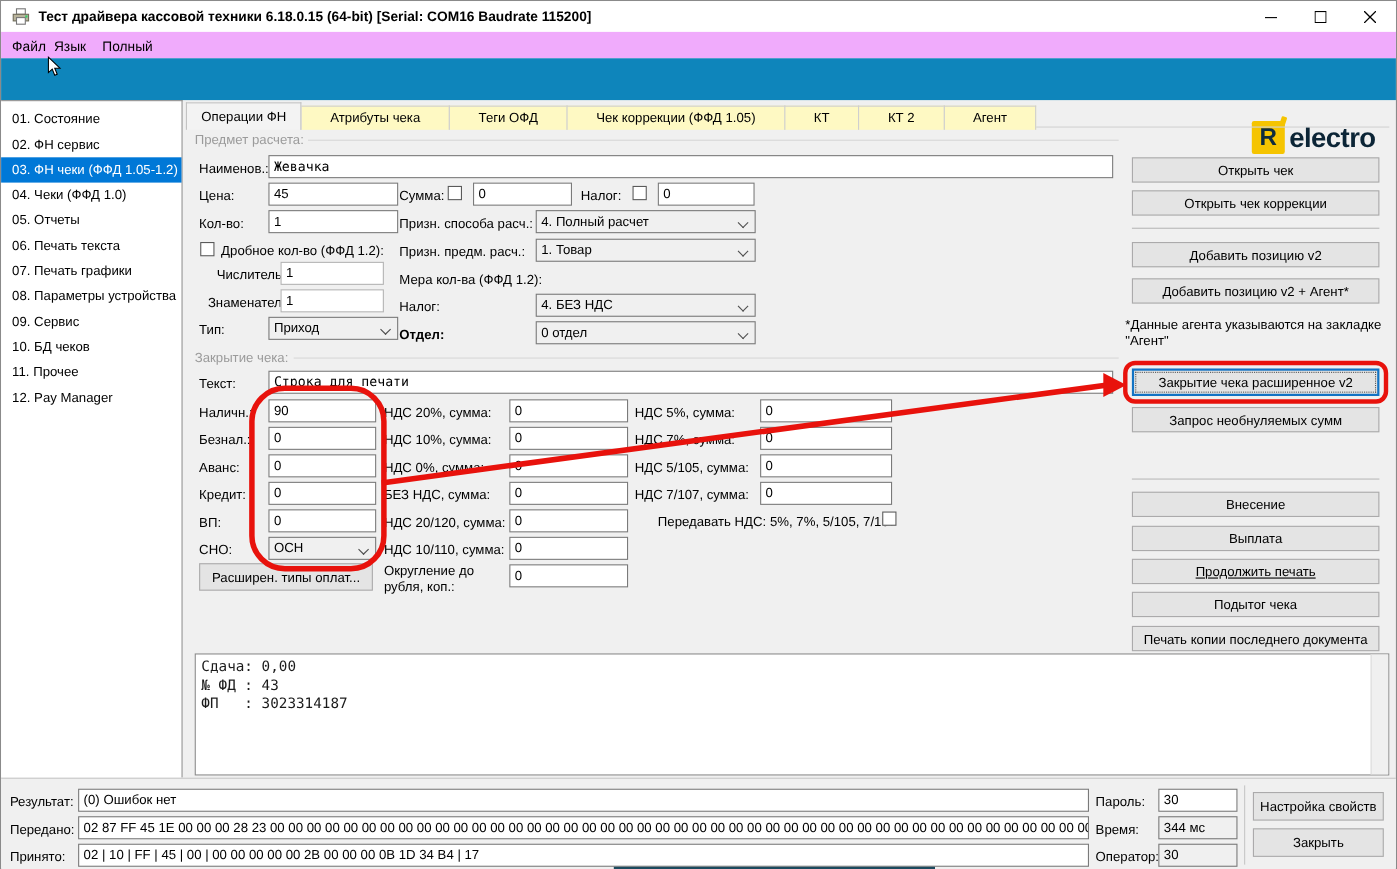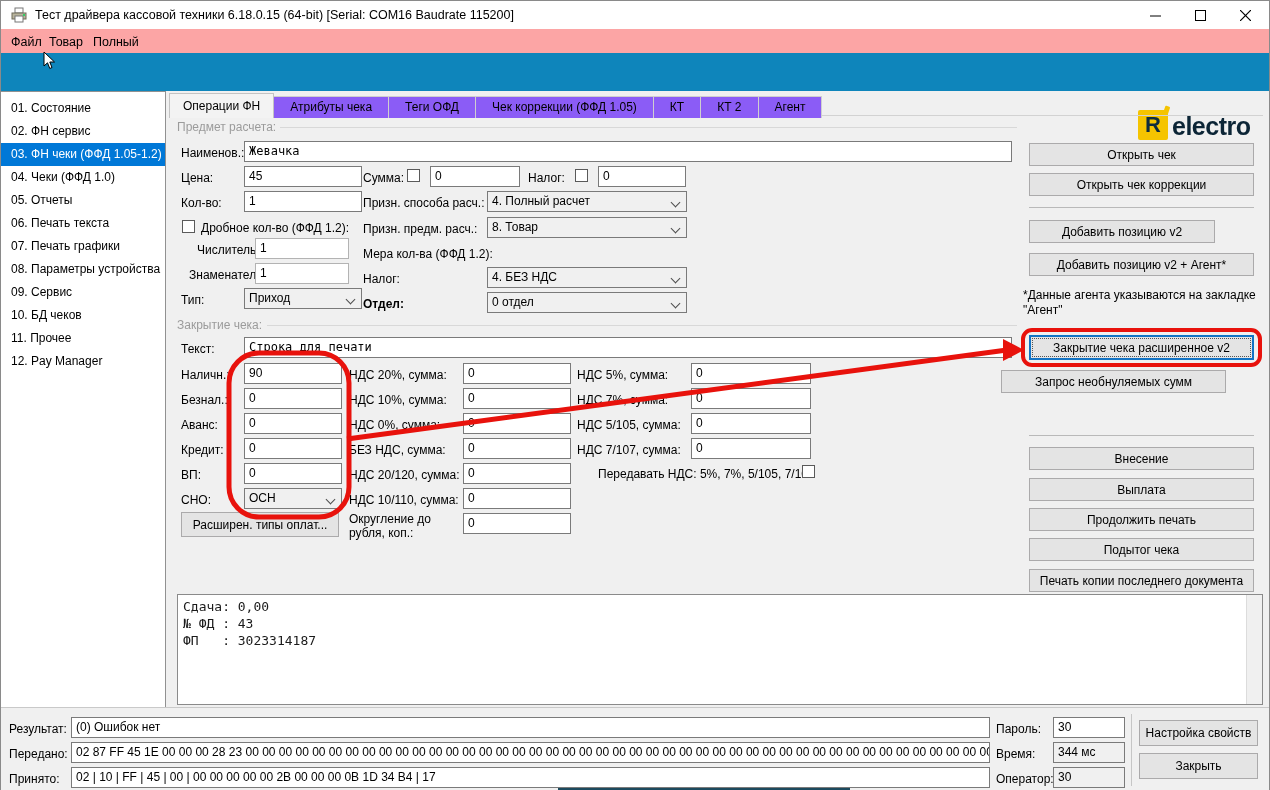--- a/index.html
+++ b/index.html
@@ -1,40 +1,40 @@
 <!DOCTYPE html>
 <html><head>
 <meta charset="utf-8">
 <style>
   html,body{margin:0;padding:0;}
   body{width:1270px;height:790px;position:relative;font-family:"Liberation Sans",sans-serif;
        background:#f0f0f0;overflow:hidden;}
   .window{position:absolute;inset:0;border:1px solid #8a8a8a;box-sizing:border-box;background:#f0f0f0;}
   .abs{position:absolute;}
   
-  .titlebar{position:absolute;left:0;top:0;width:100%;height:28px;background:#ffffff;}
+  .titlebar{position:absolute;left:0;top:0;width:100%;height:28px;background:#ffffff;font-weight:bold;}
   .title-text{position:absolute;left:34px;top:7px;font-size:12.5px;color:#000;white-space:nowrap;}
   .winbtn{position:absolute;top:0;width:45px;height:28px;display:flex;align-items:center;justify-content:center;}
   
-  .menubar{position:absolute;left:0;top:28px;width:100%;height:24px;background:#fca5a5;}
+  .menubar{position:absolute;left:0;top:28px;width:100%;height:24px;background:#f0abfc;}
   .menuitem{position:absolute;top:4px;font-size:12.5px;color:#000;padding:2px 4px;}
   
   .band{position:absolute;left:0;top:52px;width:100%;height:38px;background:#0e85bb;}
   .logo-box{position:absolute;left:1137px;top:57px;width:30px;height:30px;background:#f5c400;border-radius:2px;
             display:flex;align-items:center;justify-content:center;font-weight:bold;font-size:22px;color:#0d2b3e;}
   .logo-tick{position:absolute;left:1163px;top:53px;width:5px;height:9px;background:#f5c400;transform:rotate(18deg);border-radius:1px;}
   .logo-text{position:absolute;left:1171px;top:59px;font-size:25px;font-weight:bold;color:#0c2536;letter-spacing:-0.5px;}
   
   .sidebar{position:absolute;left:0;top:90px;width:165px;height:616px;background:#fff;
            border-top:1px solid #919191;border-right:1px solid #919191;box-sizing:border-box;padding-top:5px;}
   .sideitem{height:23px;line-height:23px;padding-left:10px;font-size:12px;color:#000;white-space:nowrap;}
   .sideitem.sel{background:#0078d7;color:#fff;}
   
   .tabs{position:absolute;left:168px;top:92px;display:flex;align-items:flex-end;z-index:3;}
-  .tab{background:#8b5cf6;border:1px solid #cfcfcf;border-bottom:none;padding:3px 16px 4px;font-size:12px;
+  .tab{background:#fef9c3;border:1px solid #cfcfcf;border-bottom:none;padding:3px 26px 4px;font-size:12px;
        white-space:nowrap;margin-right:-1px;}
   .tab.active{background:#f3f3f3;padding:5px 13px 5px;border-color:#c3c3c3;position:relative;z-index:4;}
   .tabline{position:absolute;left:168px;top:114px;width:1094px;height:1px;background:#d2d2d2;z-index:2;}
   
   .lbl{position:absolute;font-size:12px;color:#000;white-space:nowrap;line-height:14px;}
   .glabel{position:absolute;font-size:12px;color:#9b9b9b;white-space:nowrap;background:#f0f0f0;padding-right:4px;z-index:1;}
   .hline{position:absolute;height:1px;background:#d8d8d8;}
   .vline{position:absolute;width:1px;background:#c6c6c6;}
   .field{position:absolute;background:#fff;border:1px solid #7a7a7a;font-size:12px;color:#000;
          padding:2px 4px;line-height:15px;height:15px;white-space:nowrap;overflow:hidden;box-sizing:content-box;}
@@ -89,21 +89,21 @@
     <div class="winbtn" style="left:1222px;">
       <svg width="11" height="11">
           <line x1="0" y1="0" x2="11" y2="11" stroke="#000" stroke-width="1.2"></line>
           <line x1="11" y1="0" x2="0" y2="11" stroke="#000" stroke-width="1.2"></line>
         </svg>
     </div>
   </div>
 
   <div class="menubar">
     <span class="menuitem" style="left:6px;">Файл</span>
-    <span class="menuitem" style="left:44px;">Товар</span>
+    <span class="menuitem" style="left:44px;">Язык</span>
     <span class="menuitem" style="left:88px;">Полный</span>
     <span class="abs" style="left:42px;top:22px;z-index:60;">
       <svg width="13" height="19">
           <path d="M1,1 L1,15 L4.5,11.8 L6.8,17.5 L9,16.5 L6.8,11 L11.5,11 Z" fill="#fff" stroke="#000" stroke-width="1"></path>
         </svg>
     </span>
   </div>
 
   <div class="band">
     <div class="logo-box">R</div>
@@ -153,21 +153,21 @@
   <div class="field" style="left:597px;top:165px;width:78px;">0</div>
 
   <span class="lbl" style="left:180px;top:195px;">Кол-во:</span>
   <div class="field" style="left:243px;top:190px;width:108px;">1</div>
   <span class="lbl" style="left:362px;top:195px;">Призн. способа расч.:</span>
   <div class="combo" style="left:486px;top:190px;width:176px;"><span>4. Полный расчет</span><span class="chev"></span></div>
 
   <div class="cb" style="left:181px;top:219px;"></div>
   <span class="lbl" style="left:200px;top:220px;">Дробное кол-во (ФФД 1.2):</span>
   <span class="lbl" style="left:362px;top:221px;">Призн. предм. расч.:</span>
-  <div class="combo" style="left:486px;top:216px;width:176px;"><span>8. Товар</span><span class="chev"></span></div>
+  <div class="combo" style="left:486px;top:216px;width:176px;"><span>1. Товар</span><span class="chev"></span></div>
 
   <span class="lbl" style="left:196px;top:242px;">Числитель:</span>
   <div class="field lite" style="left:254px;top:237px;width:84px;">1</div>
   <span class="lbl" style="left:362px;top:246px;">Мера кол-ва (ФФД 1.2):</span>
 
   <span class="lbl" style="left:188px;top:267px;">Знаменатель:</span>
   <div class="field lite" style="left:254px;top:262px;width:84px;">1</div>
   <span class="lbl" style="left:362px;top:271px;">Налог:</span>
   <div class="combo" style="left:486px;top:266px;width:176px;"><span>4. БЕЗ НДС</span><span class="chev"></span></div>
 
@@ -218,29 +218,29 @@
   <span class="lbl" style="left:576px;top:417px;">НДС 5/105, сумма:</span>
   <div class="field" style="left:690px;top:412px;width:110px;">0</div>
   <span class="lbl" style="left:576px;top:442px;">НДС 7/107, сумма:</span>
   <div class="field" style="left:690px;top:437px;width:110px;">0</div>
   <span class="lbl" style="left:597px;top:466px;">Передавать НДС: 5%, 7%, 5/105, 7/107</span>
   <div class="cb" style="left:801px;top:464px;"></div>
 
   <div class="btn" style="left:1028px;top:142px;width:225px;height:23px;">Открыть чек</div>
   <div class="btn" style="left:1028px;top:172px;width:225px;height:23px;">Открыть чек коррекции</div>
   <div class="hline" style="left:1028px;top:206px;width:225px;background:#b9b9b9;"></div>
-  <div class="btn" style="left:1028px;top:219px;width:186px;height:23px;">Добавить позицию v2</div>
+  <div class="btn" style="left:1028px;top:219px;width:225px;height:23px;">Добавить позицию v2</div>
   <div class="btn" style="left:1028px;top:252px;width:225px;height:23px;">Добавить позицию v2 + Агент*</div>
   <span class="lbl" style="left:1022px;top:287px;width:236px;white-space:normal;line-height:15px;">*Данные агента указываются на закладке "Агент"</span>
   <div class="btn focused" style="left:1028px;top:334px;width:225px;height:25px;">Закрытие чека расширенное v2</div>
-  <div class="btn" style="left:1000px;top:369px;width:225px;height:23px;">Запрос необнуляемых сумм</div>
+  <div class="btn" style="left:1028px;top:369px;width:225px;height:23px;">Запрос необнуляемых сумм</div>
   <div class="hline" style="left:1028px;top:434px;width:225px;background:#b9b9b9;"></div>
   <div class="btn" style="left:1028px;top:446px;width:225px;height:23px;">Внесение</div>
   <div class="btn" style="left:1028px;top:477px;width:225px;height:23px;">Выплата</div>
-  <div class="btn" style="left:1028px;top:507px;width:225px;height:23px;">Продолжить печать</div>
+  <div class="btn" style="left:1028px;top:507px;width:225px;height:23px;text-decoration:underline;">Продолжить печать</div>
   <div class="btn" style="left:1028px;top:537px;width:225px;height:23px;">Подытог чека</div>
   <div class="btn" style="left:1028px;top:568px;width:225px;height:23px;">Печать копии последнего документа</div>
 
   <div class="logbox">
     <div class="logtext">Сдача: 0,00
 № ФД : 43
 ФП   : 3023314187</div>
     <div class="logscroll"></div>
   </div>
 

